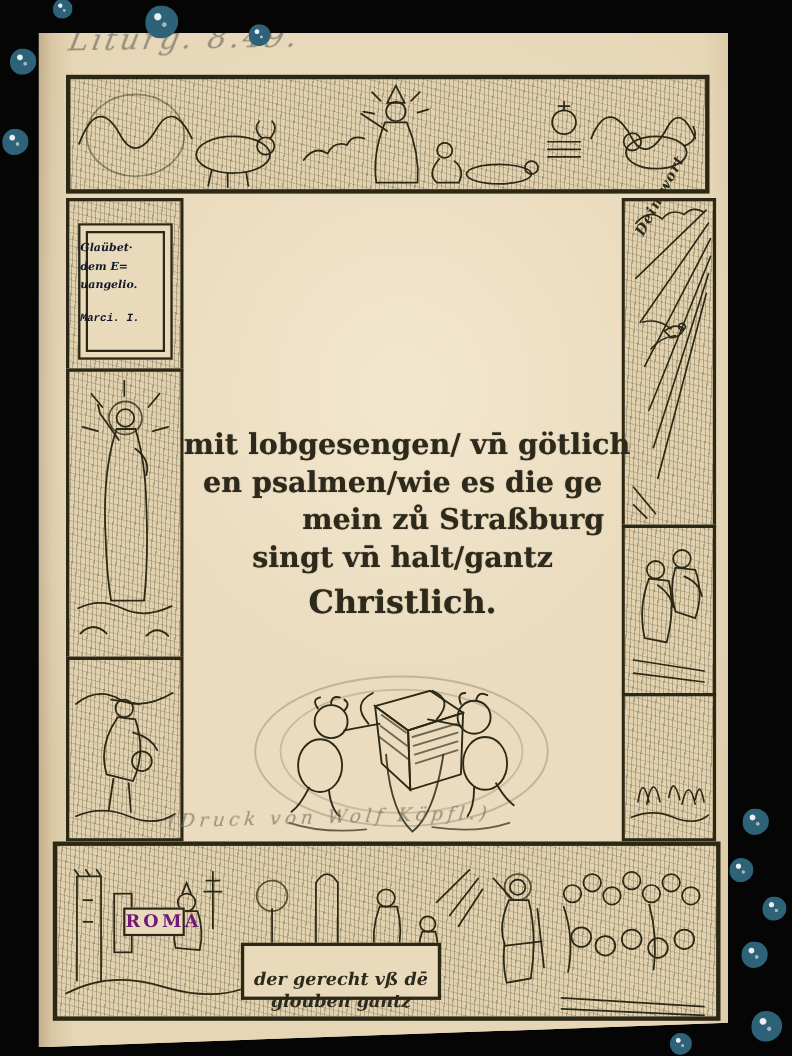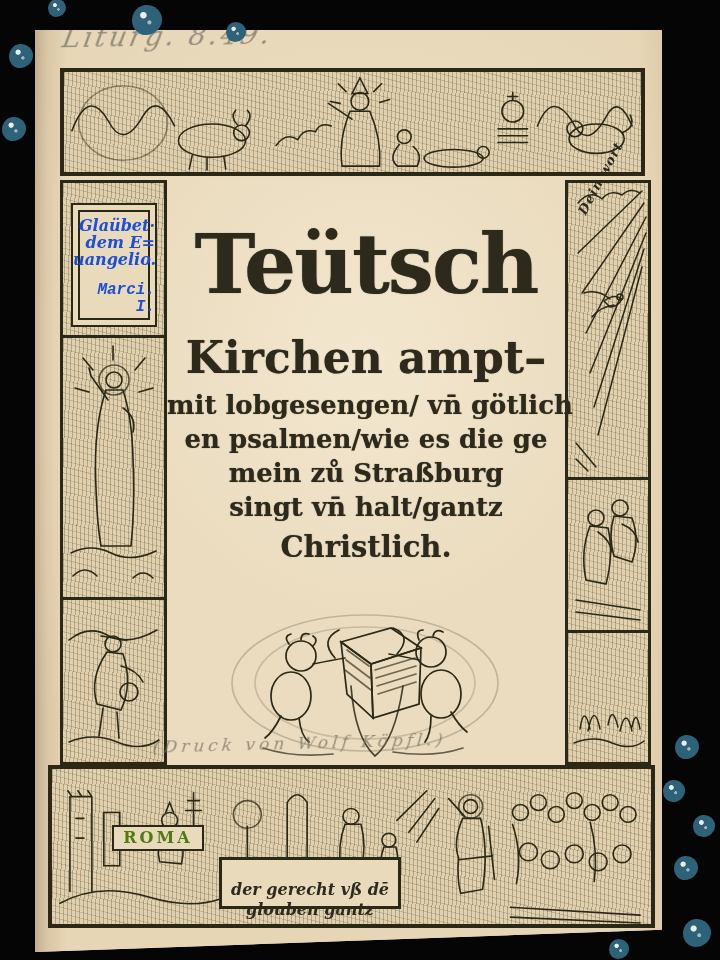--- a/index.html
+++ b/index.html
@@ -59,37 +59,37 @@
       radial-gradient(80% 60% at 50% 30%, rgba(250,242,222,.5), transparent 75%),
       #ebdcbf;
     color:#2e2a1b;text-align:center;
   }
   .tl{position:absolute;left:0;width:100%;font-weight:bold;
       text-shadow:0 0 1px rgba(46,42,27,.65);white-space:nowrap;}
   .t0{top:36px;font-size:82px;letter-spacing:-2px;}
   .t1{top:152px;font-size:44px;letter-spacing:0px;}
   .t2{top:210px;font-size:26px;text-align:center;}
   .t3{top:244px;font-size:26px;}
-  .t4{top:278px;font-size:26px;}
+  .t4{top:278px;font-size:26px;margin-left:46px;}
   .t5{top:312px;font-size:26px;}
   .t6{top:350px;font-size:29px;}
   .printer-mark{position:absolute;left:56px;top:418px;width:285px;height:170px;}
   
   .plaque-left{
     position:absolute;left:8px;top:20px;width:86px;height:124px;box-sizing:border-box;
     background:#e9dabb;border:2px solid #2b2815;
     box-shadow:inset 0 0 0 5px #e9dabb, inset 0 0 0 7px #2b2815;
-    color:#1d4ed8;font-weight:bold;font-size:16px;line-height:17px;
-    text-align:right;padding-top:12px;font-style:italic;
+    color:#0f172a;font-weight:bold;font-size:10px;line-height:17px;
+    text-align:left;padding-top:12px;font-style:italic;
   }
   .plaque-left .marci{margin-top:14px;font-family:Liberation Mono, monospace;}
   .roma-label{
-    position:absolute;left:60px;top:56px;width:92px;height:26px;
+    position:absolute;left:60px;top:56px;width:56px;height:26px;
     background:#e9dabb;border:2px solid #2b2815;box-sizing:border-box;
-    color:#4d7c0f;font-weight:bold;font-size:16px;letter-spacing:3px;
+    color:#701a75;font-weight:bold;font-size:16px;letter-spacing:3px;
     text-align:center;line-height:22px;
   }
   .plaque-bottom{
     position:absolute;left:167px;top:88px;width:182px;height:52px;box-sizing:border-box;
     background:#e9dabb;border:3px solid #2b2815;
     color:#2e2a1b;font-weight:bold;font-size:16px;line-height:20px;
     text-align:center;padding-top:20px;font-style:italic;
   }
   .dein-wort{
     position:absolute;left:540px;top:180px;color:#2e2a1b;
@@ -211,22 +211,20 @@
   <div class="wc col-r-c">
     <svg viewBox="0 0 80 129" preserveAspectRatio="none">
       <g fill="none" stroke="#2b2815" stroke-width="1.5" stroke-linecap="round">
         <path d="M12,96 q4,-26 10,0 M20,98 q6,-30 12,-2 M40,92 q4,-22 10,2 M52,98 q6,-26 12,0 M64,94 q4,-20 8,2"></path>
         <path d="M6,110 q20,-8 38,0 q20,8 32,-2"></path>
       </g>
     </svg>
   </div>
 
   <div class="center-block">
-    <div class="tl t0">Teütsch</div>
-    <div class="tl t1">Kirchen ampt–</div>
     <div class="tl t2">mit lobgesengen/ vn̄ götlich</div>
     <div class="tl t3">en psalmen/wie es die ge</div>
     <div class="tl t4">mein zů Straßburg</div>
     <div class="tl t5">singt vn̄ halt/gantz</div>
     <div class="tl t6">Christlich.</div>
 
     <svg class="printer-mark" viewBox="0 0 285 170">
       <g fill="none" stroke="#2b2815" stroke-width="1.7" stroke-linecap="round">
         <ellipse cx="142" cy="85" rx="133" ry="68" opacity=".22"></ellipse>
         <ellipse cx="142" cy="85" rx="110" ry="56" opacity=".18"></ellipse>

